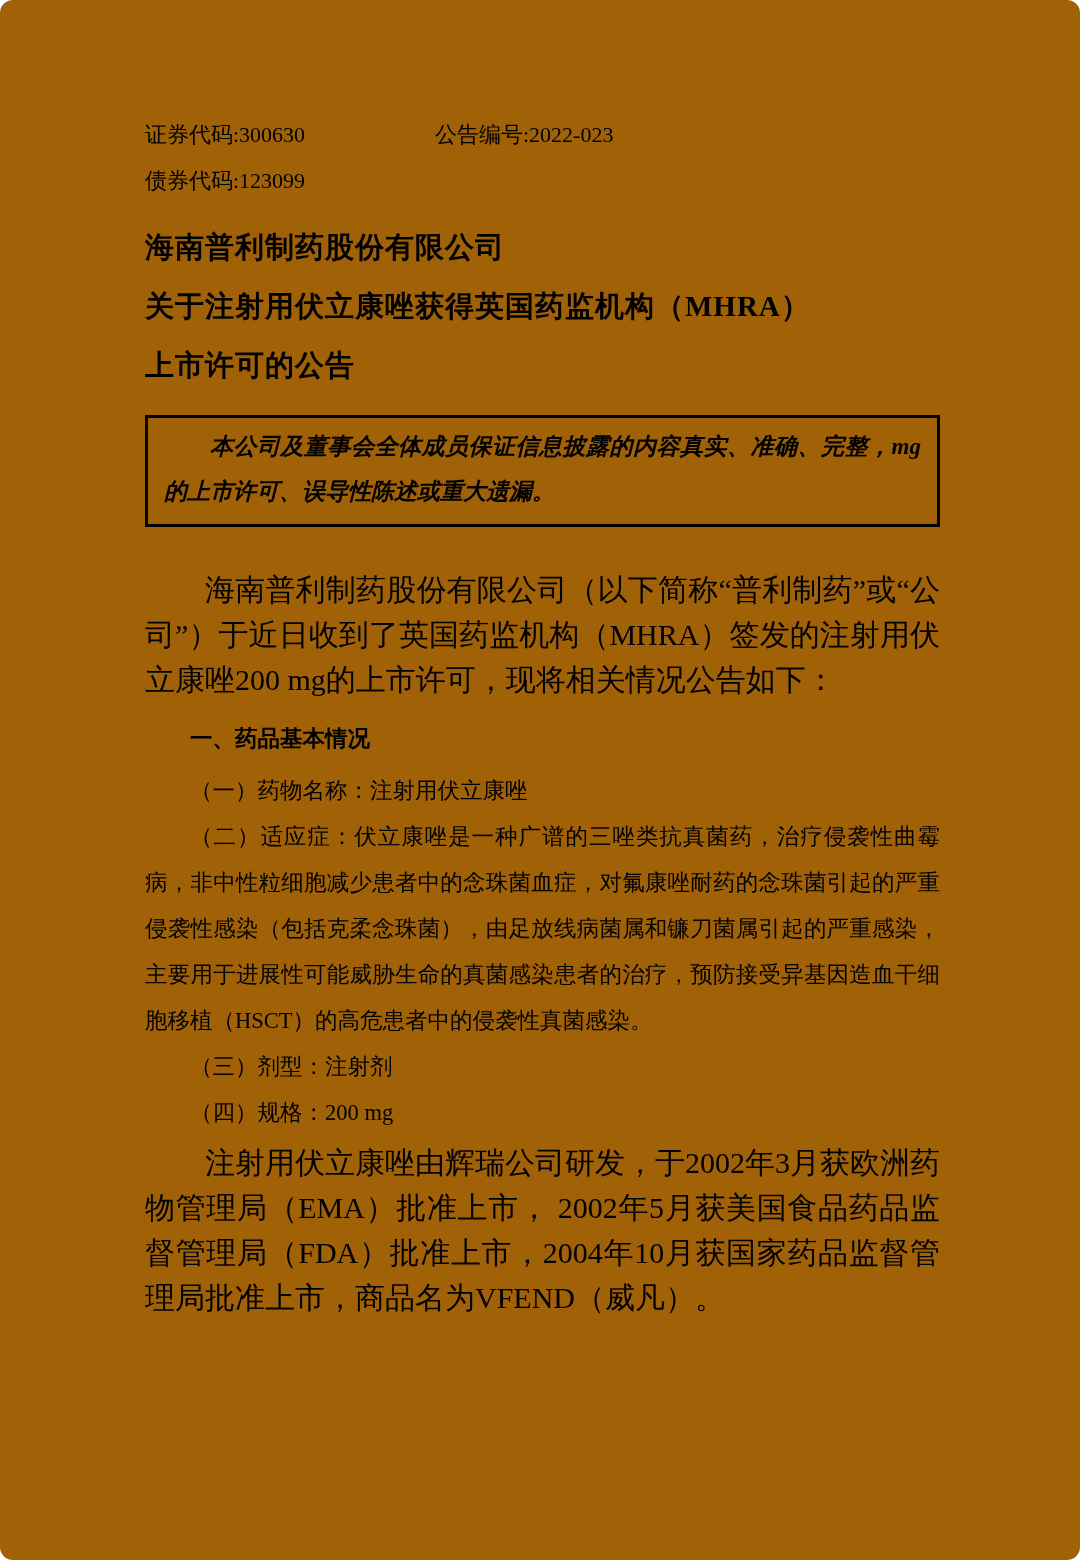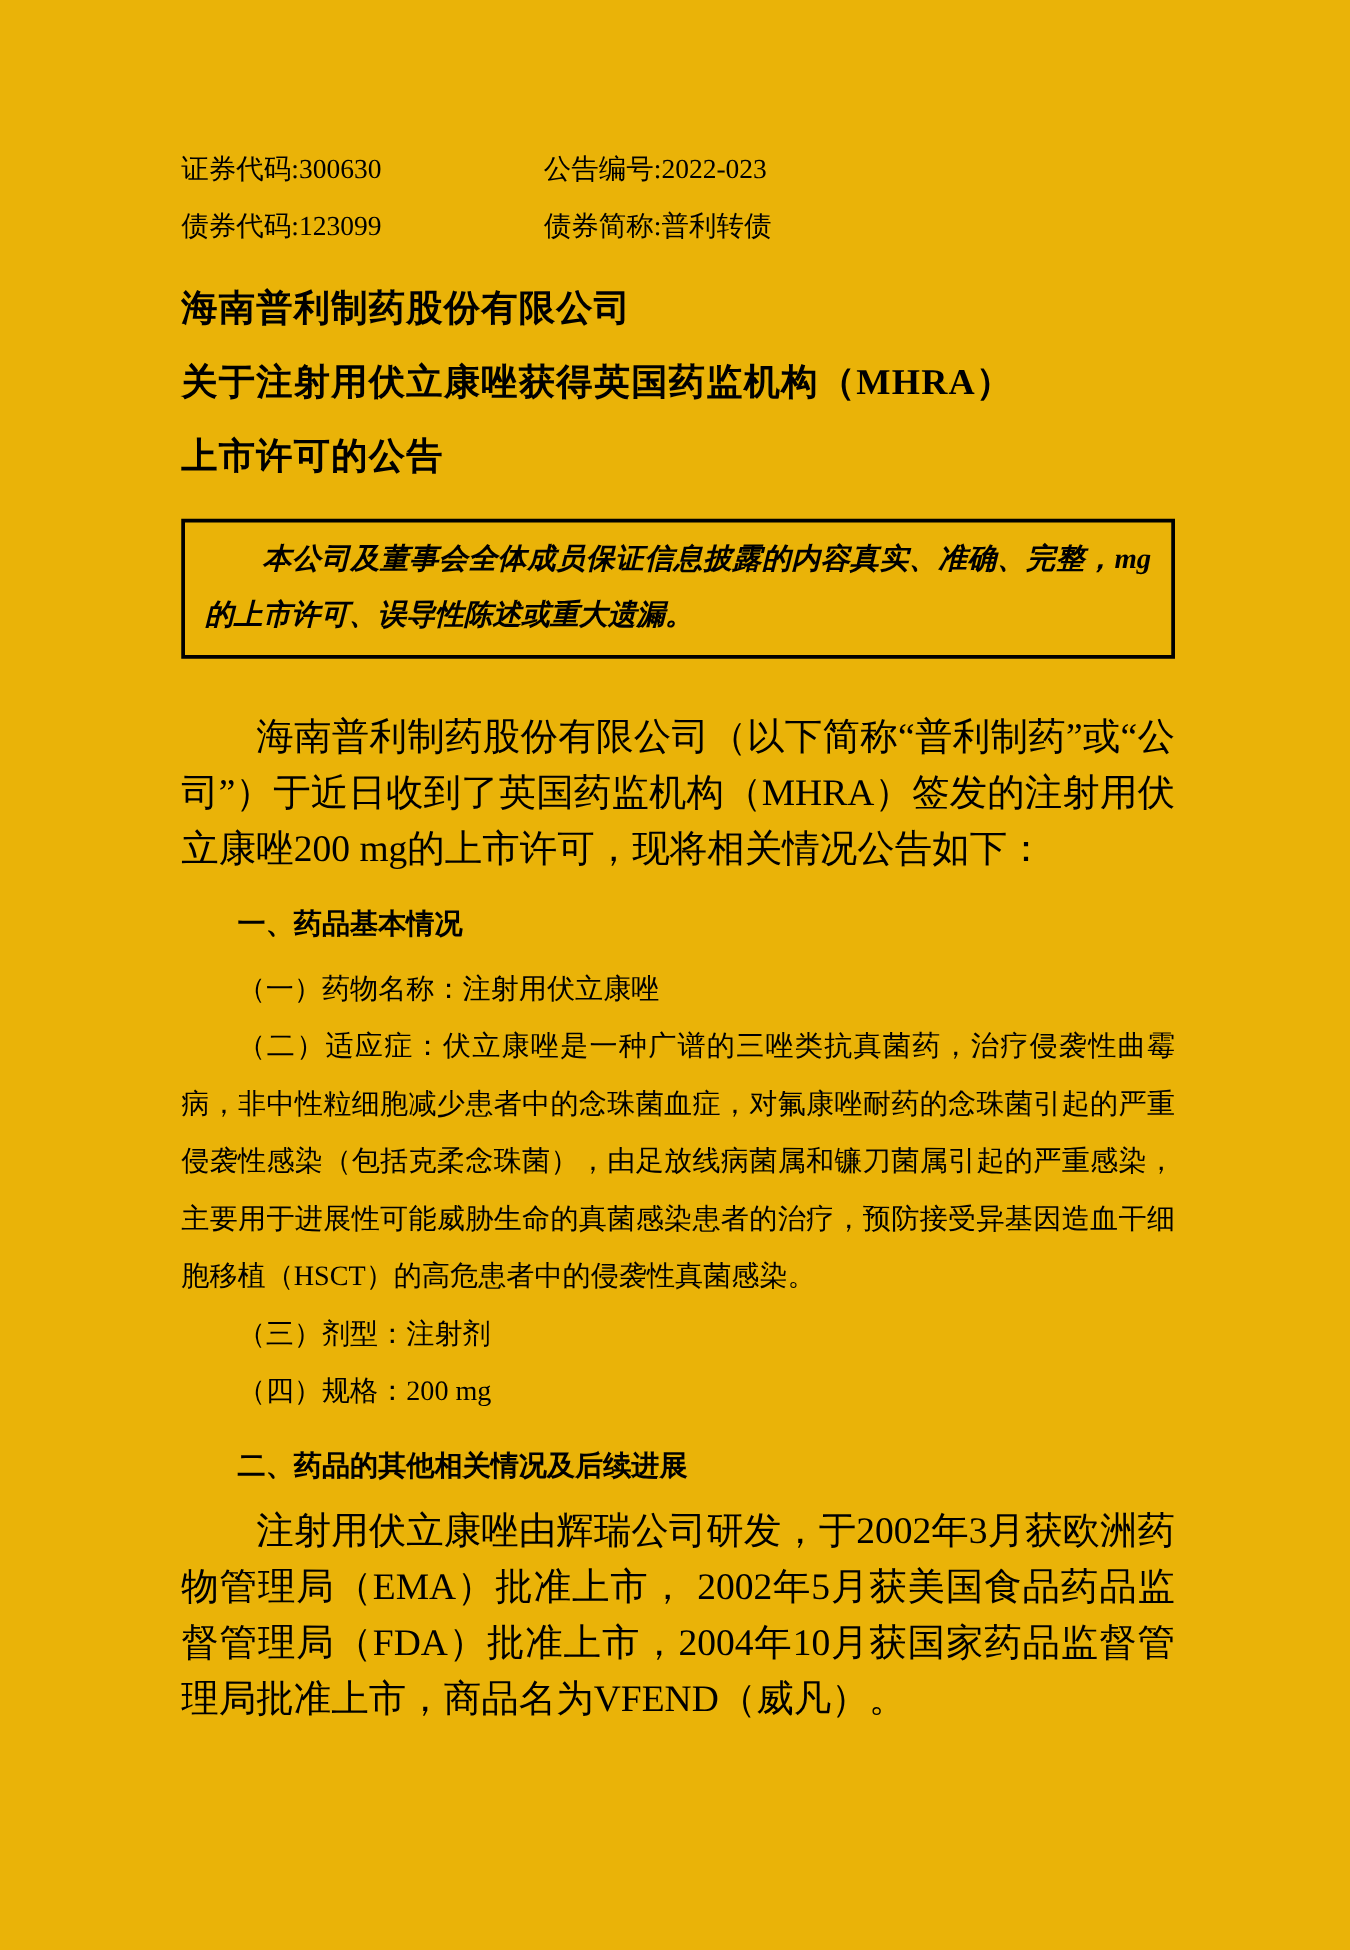--- a/index.html
+++ b/index.html
@@ -1,25 +1,26 @@
 <!DOCTYPE html>
 <html><head>
 <meta charset="utf-8">
 <style>
   html, body { margin: 0; padding: 0; background: #ffffff; }
   .page {
     position: relative;
     width: 1080px;
     height: 1560px;
     margin: 0 auto;
-    background: #eab308;
+    background: #a16207;
     box-sizing: border-box;
     padding: 112px 140px 0 145px;
     font-family: "Liberation Serif", "DejaVu Serif", serif;
     color: #000000;
+    border-radius: 13px;
   }
   .doc-header { font-size: 22px; line-height: 46px; }
   .doc-header .header-row {
     display: grid;
     grid-template-columns: 290px 288px 1fr;
     white-space: nowrap;
   }
   .title-block { margin-top: 14px; }
   .title-line {
     text-align: left;
@@ -71,21 +72,20 @@
 
 <div class="page">
 
   <div class="doc-header">
     <div class="header-row">
       <span>证券代码:300630</span>
       <span>公告编号:2022-023</span>
     </div>
     <div class="header-row">
       <span>债券代码:123099</span>
-      <span>债券简称:普利转债</span>
       <span></span>
     </div>
   </div>
 
   <div class="title-block">
     <div class="title-line">海南普利制药股份有限公司</div>
     <div class="title-line">关于注射用伏立康唑获得英国药监机构（MHRA）</div>
     <div class="title-line">上市许可的公告</div>
   </div>
 
@@ -101,19 +101,18 @@
 
     <p class="heading">一、药品基本情况</p>
 
     <p class="item">（一）药物名称：注射用伏立康唑</p>
     <p class="item">（二）适应症：伏立康唑是一种广谱的三唑类抗真菌药，治疗侵袭性曲霉病，非中性粒细胞减少患者中的念珠菌血症，对氟康唑耐药的念珠菌引起的严重侵袭性感染（包括克柔念珠菌），由足放线病菌属和镰刀菌属引起的严重感染，主要用于进展性可能威胁生命的真菌感染患者的治疗，预防接受异基因造血干细胞移植（HSCT）的高危患者中的侵袭性真菌感染。</p>
     <p class="item">（三）剂型：注射剂</p>
     <p class="item">（四）规格：200 mg</p>
 
     <div class="spacer-sm"></div>
 
-    <p class="heading">二、药品的其他相关情况及后续进展</p>
 
     <p class="para">注射用伏立康唑由辉瑞公司研发，于2002年3月获欧洲药物管理局（EMA）批准上市， 2002年5月获美国食品药品监督管理局（FDA）批准上市，2004年10月获国家药品监督管理局批准上市，商品名为VFEND（威凡）。</p>
 
   </div>
 
 </div>
 
 </body></html>

